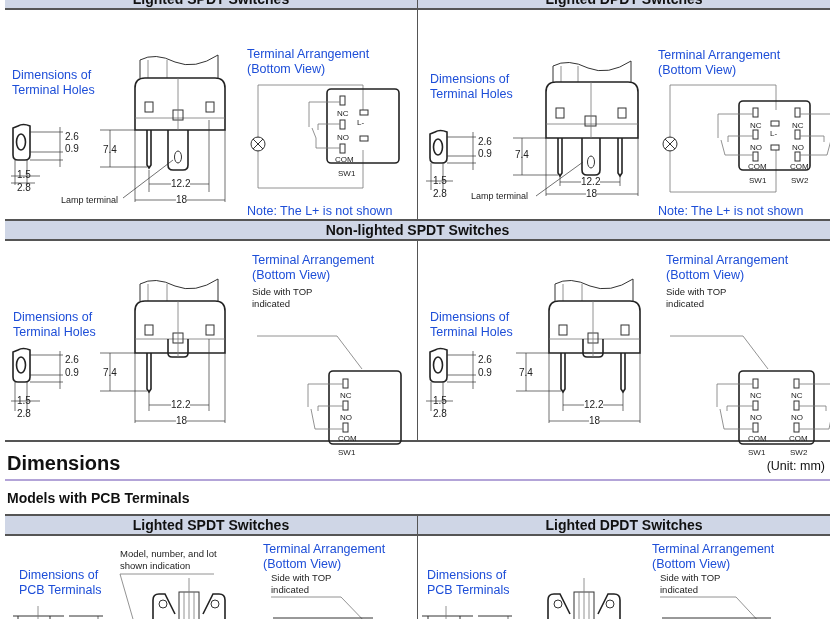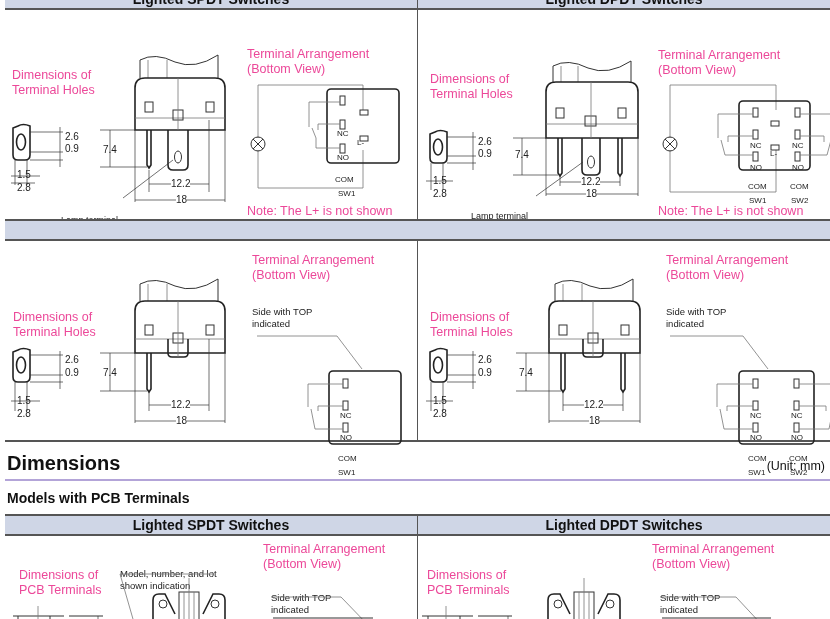--- a/index.html
+++ b/index.html
@@ -7,23 +7,23 @@
   body { font-family: "Liberation Sans", sans-serif; color: #1a1a1a; position: relative; }
 
   .grid-table { position: absolute; left: 5px; width: 825px; border-bottom: 2px solid #555; }
   .grid-head { display: flex; background: #cfd6e6; border-top: 2px solid #555; border-bottom: 2px solid #555; height: 22px; }
   .grid-head .cell { flex: 1; text-align: center; font-weight: bold; font-size: 14px; line-height: 19px; color: #111; }
   .grid-head .cell + .cell { border-left: 1px solid #555; }
   .grid-body { display: flex; position: relative; }
   .grid-body .panel { flex: 1; position: relative; }
   .grid-body .panel + .panel { border-left: 1px solid #555; }
 
-  .lbl { position: absolute; font-size: 12.5px; line-height: 15px; color: #ec4899; white-space: nowrap; }
+  .lbl { position: absolute; font-size: 12.5px; line-height: 15px; color: #1d4ed8; white-space: nowrap; }
   .sm { position: absolute; font-size: 10px; line-height: 12px; color: #222; white-space: nowrap; }
-  .xs { position: absolute; font-size: 8px; line-height: 9px; color: #222; white-space: nowrap; margin-top: 20px; }
+  .xs { position: absolute; font-size: 8px; line-height: 9px; color: #222; white-space: nowrap; }
   svg { position: absolute; overflow: visible; }
   svg .ln { stroke: #333; stroke-width: 1; fill: none; }
   svg .thk { stroke: #222; stroke-width: 1.6; fill: none; }
   svg .gr { stroke: #777; stroke-width: 0.8; fill: none; }
   svg .dim { stroke: #333; stroke-width: 0.7; fill: none; }
 
   .section-title { position: absolute; left: 7px; top: 452px; font-size: 20px; font-weight: bold; color: #111; }
   .unit { position: absolute; right: 5px; top: 459px; font-size: 12.5px; font-weight: normal; color: #111; }
   .section-rule { position: absolute; left: 5px; right: 0; top: 479px; height: 2px; background: #b3a4d8; }
   .subsection { position: absolute; left: 7px; top: 490px; font-size: 14px; font-weight: bold; color: #111; }
@@ -200,20 +200,21 @@
       <div class="xs" style="left:331px;top:166px;">SW1</div>
       <div class="xs" style="left:373px;top:166px;">SW2</div>
       <div class="lbl" style="left:240px;top:194px;">Note: The L+ is not shown</div>
       <div class="lbl" style="left:240px;top:209px;">on the Switch.</div>
     </div>
   </div>
 </div>
 
 <div class="grid-table" style="top:219px;">
   <div class="grid-head">
+    <div class="cell">Non-lighted SPDT Switches</div>
   </div>
   <div class="grid-body" style="height:199px;">
 
     <div class="panel">
       <div class="lbl" style="left:8px;top:69px;">Dimensions of</div>
       <div class="lbl" style="left:8px;top:84px;">Terminal Holes</div>
       <svg width="400" height="200" style="left:0;top:0;">
         <g>
           <path class="thk" d="M8,111 L8,136 Q8,141 13,141 L20,141 Q25,141 25,136 L25,109 Q18,106 13,109 Z"></path>
           <ellipse class="thk" cx="16" cy="124" rx="4.5" ry="8"></ellipse>

